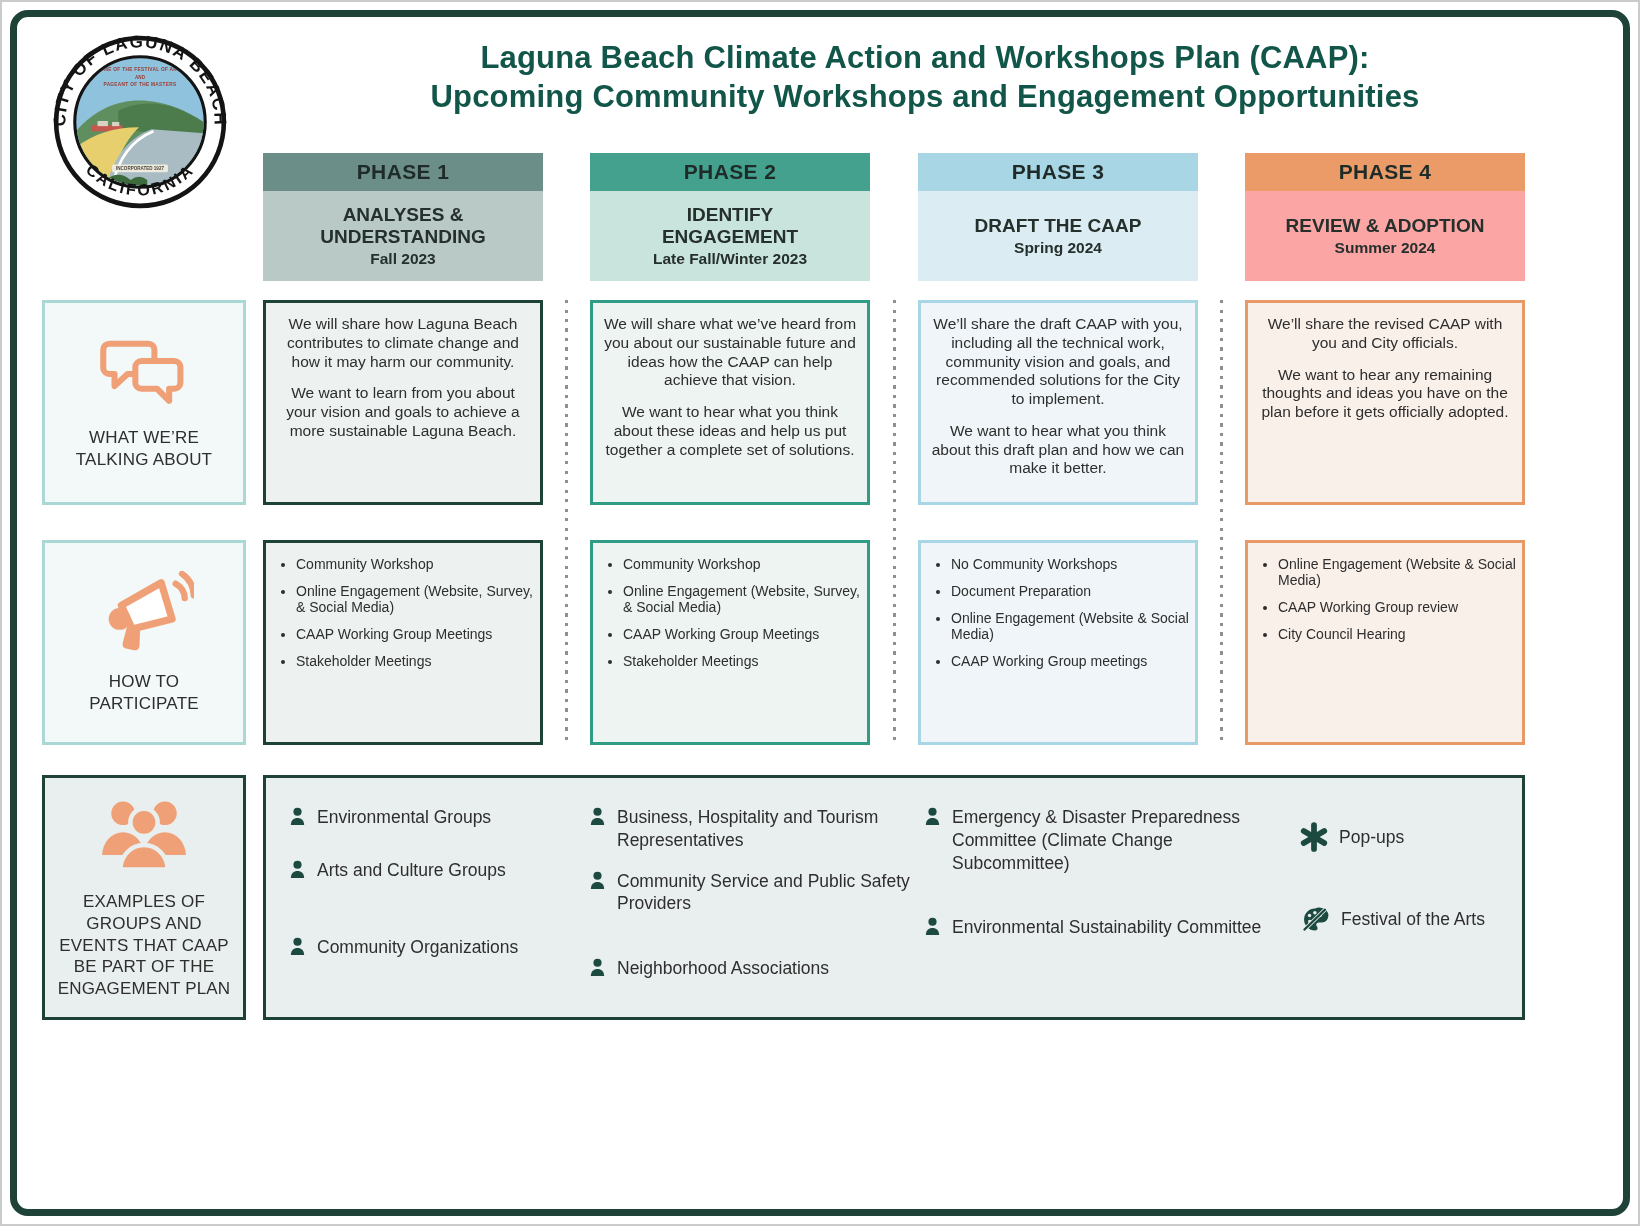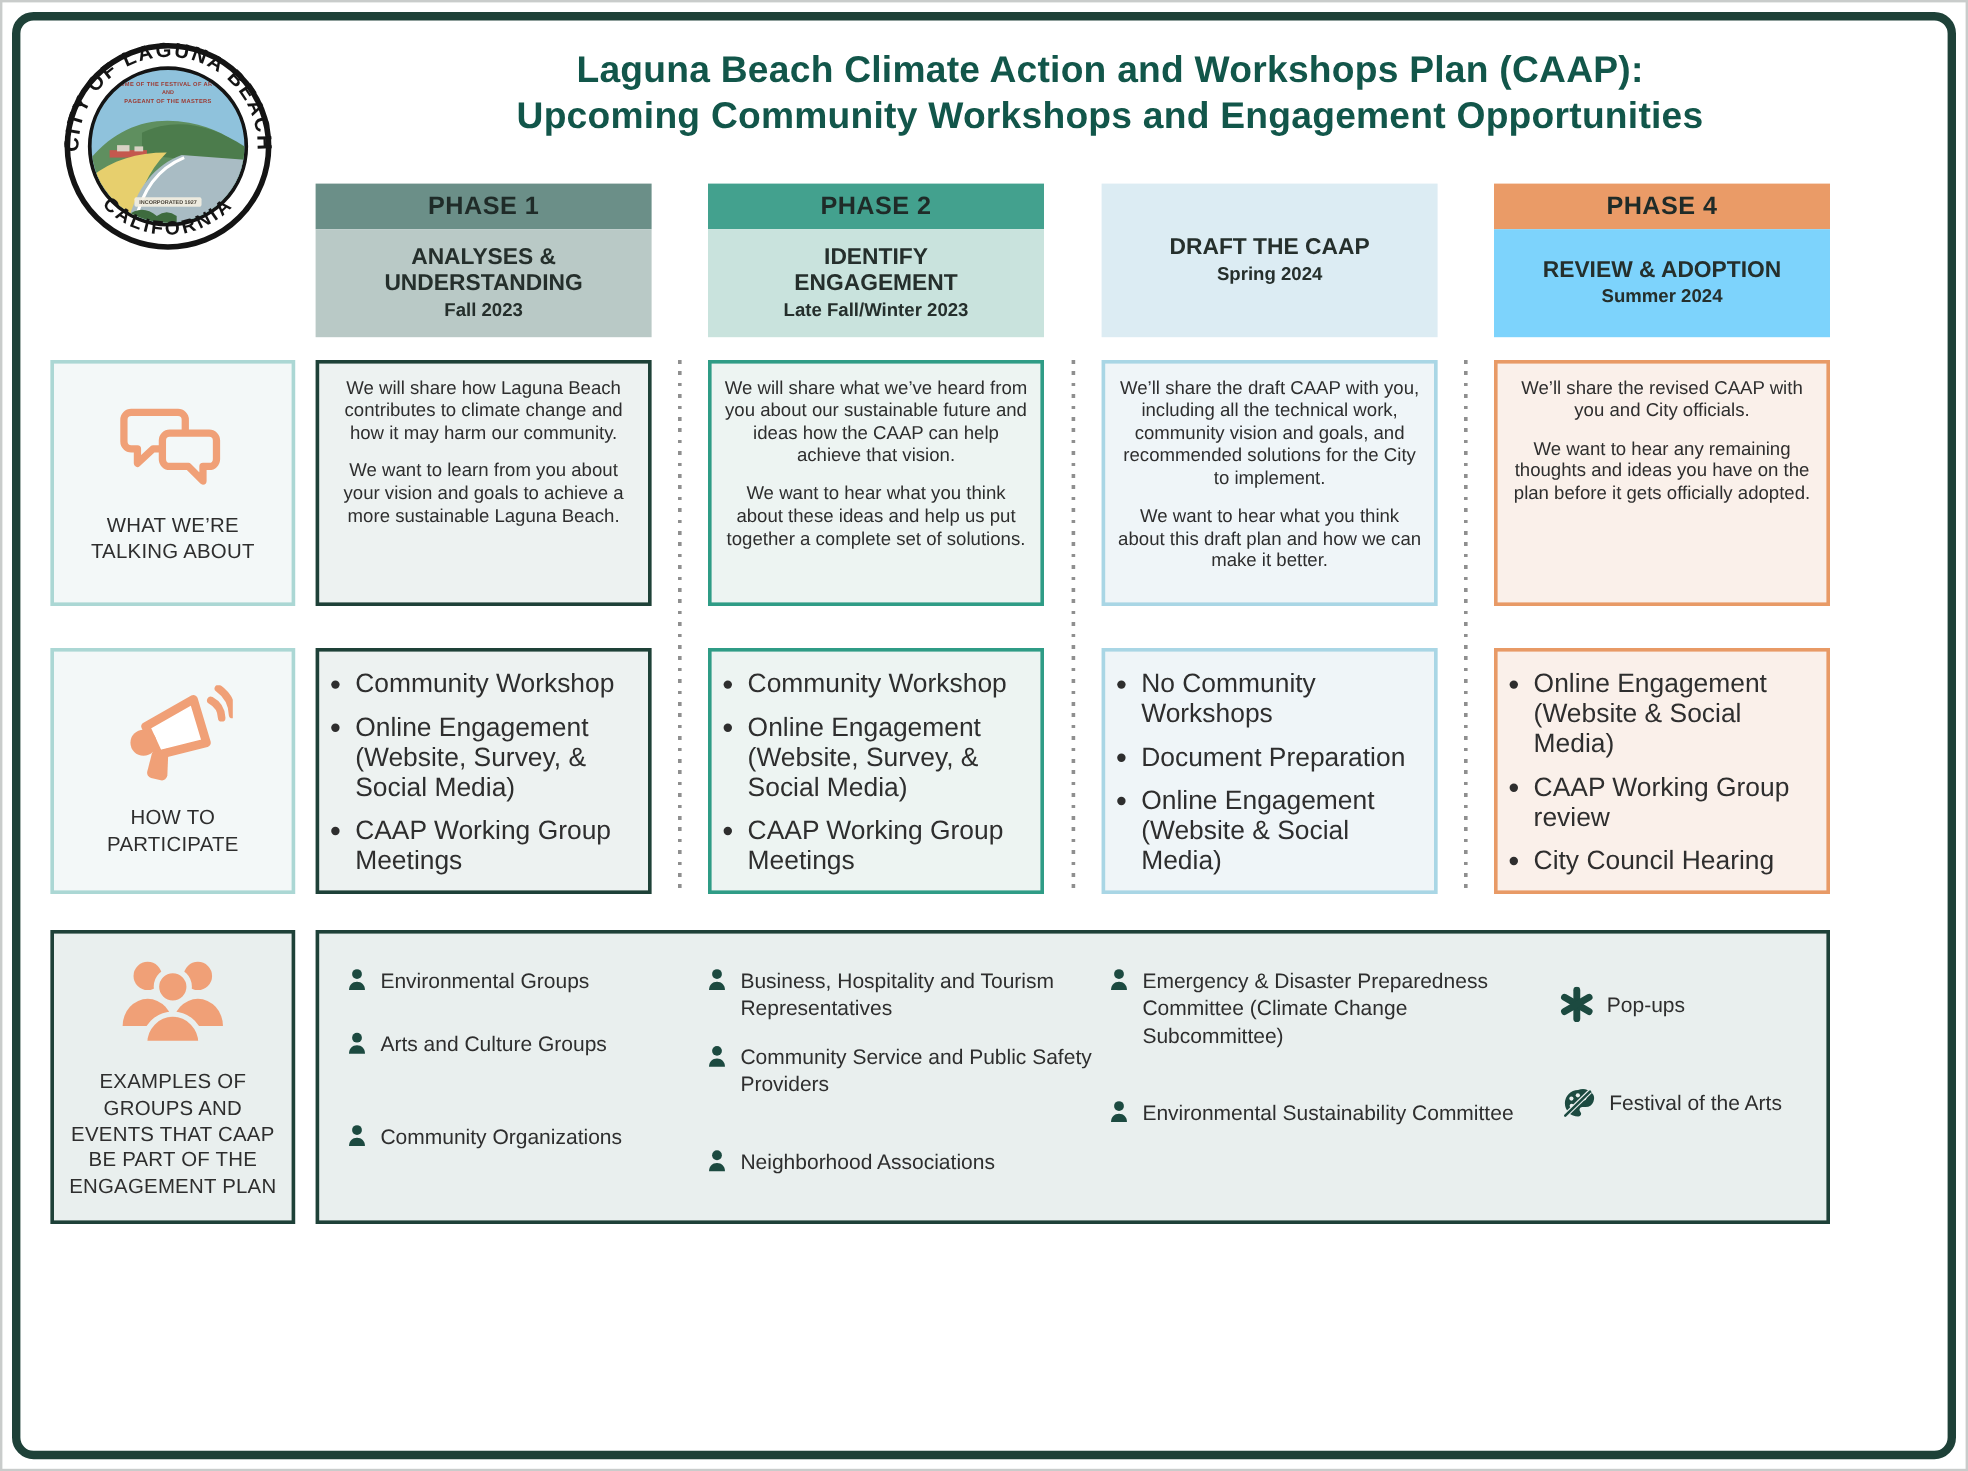--- a/index.html
+++ b/index.html
@@ -23,32 +23,32 @@
   
   .phase-card{display:flex;flex-direction:column;}
   .phase-band{height:38px;line-height:38px;text-align:center;font-weight:bold;
               font-size:21px;color:#1f2b28;letter-spacing:.4px;}
   .phase-sub{flex:1;display:flex;flex-direction:column;justify-content:center;text-align:center;}
   .phase-subtitle{font-weight:bold;font-size:19px;color:#252f2c;line-height:1.12;max-width:215px;margin:0 auto;}
   .phase-time{font-weight:bold;font-size:15.5px;color:#252f2c;margin-top:3px;}
   .p1 .phase-band{background:#6b8f88}.p1 .phase-sub{background:#b9c9c6}
   .p2 .phase-band{background:#43a18e}.p2 .phase-sub{background:#c9e3dd}
   .p3 .phase-band{background:#a9d6e5}.p3 .phase-sub{background:#dcecf3}
-  .p4 .phase-band{background:#ea9b67}.p4 .phase-sub{background:#7dd3fc}
+  .p4 .phase-band{background:#ea9b67}.p4 .phase-sub{background:#fca5a5}
 
   
   .box{box-sizing:border-box;border:3px solid;overflow:hidden;}
   .b1{border-color:#1e4138;background:#edf2f1}
   .b2{border-color:#2f9c86;background:#edf4f2}
   .b3{border-color:#a9d6e5;background:#eff5f8}
   .b4{border-color:#e89a66;background:#faf0ea}
   .talk{padding:12px 9px;text-align:center;font-size:15.5px;line-height:1.21;color:#2e2e2e;}
   .talk p{margin:0;}
   .talk p + p{margin-top:13px;text-align:center;}
-  .part ul{margin:14px 0 0 0;padding:0 6px 0 30px;font-size:22px;line-height:1.14;color:#2e2e2e;}
+  .part ul{margin:14px 0 0 0;padding:0 6px 0 30px;font-size:14px;line-height:1.14;color:#2e2e2e;}
   .part li{margin-bottom:11px;}
 
   
   .label-box{box-sizing:border-box;border:3px solid #abd7d4;background:#f3f8f8;
              display:flex;flex-direction:column;align-items:center;justify-content:center;
              text-align:center;padding:8px;}
   .label-box--dark{border-color:#1e4138;background:#e9efee;}
   .label-text{font-size:17px;color:#2e2e2e;line-height:1.28;letter-spacing:.2px;max-width:180px;}
   .label-icon{margin-bottom:14px;}
 
@@ -119,20 +119,21 @@
     </div>
   </div>
   <div class="phase-card p2 c2 r-head">
     <div class="phase-band">PHASE 2</div>
     <div class="phase-sub">
       <div class="phase-subtitle">IDENTIFY ENGAGEMENT</div>
       <div class="phase-time">Late Fall/Winter 2023</div>
     </div>
   </div>
   <div class="phase-card p3 c3 r-head">
+    <div class="phase-band">PHASE 3</div>
     <div class="phase-sub">
       <div class="phase-subtitle">DRAFT THE CAAP</div>
       <div class="phase-time">Spring 2024</div>
     </div>
   </div>
   <div class="phase-card p4 c4 r-head">
     <div class="phase-band">PHASE 4</div>
     <div class="phase-sub">
       <div class="phase-subtitle">REVIEW &amp; ADOPTION</div>
       <div class="phase-time">Summer 2024</div>

